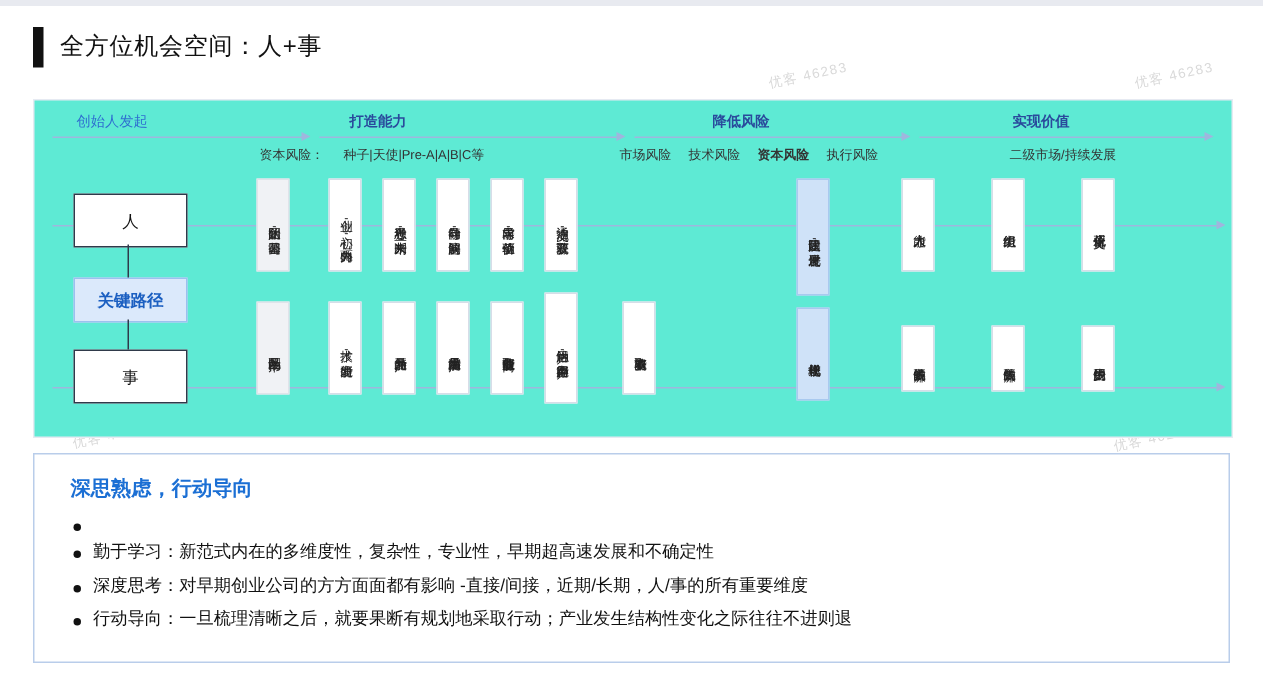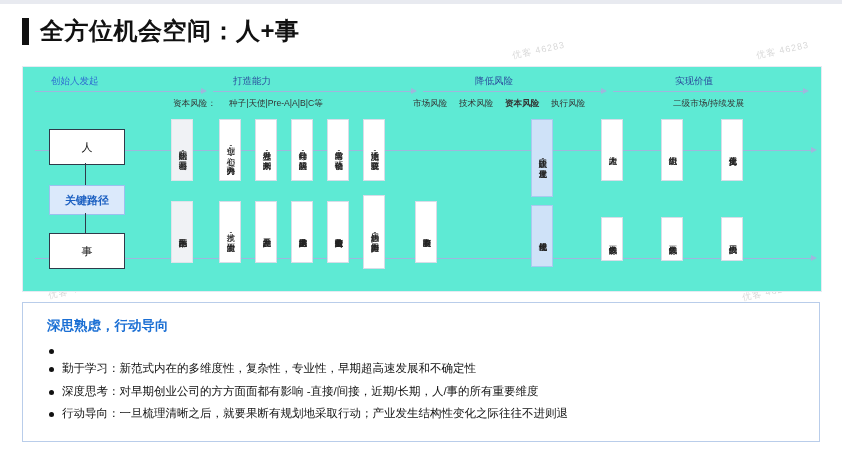--- a/index.html
+++ b/index.html
@@ -37,43 +37,43 @@
     align-items: center;
     height: 30px;
   }
   .title-bar {
     width: 7px;
     height: 27px;
     background: #111111;
     margin-right: 11px;
   }
   .title-text {
-    font-size: 24px;
-    font-weight: bold;
+    font-size: 16px;
+    font-weight: normal;
     letter-spacing: 0.5px;
     color: #111111;
     white-space: nowrap;
   }
   
   .panel {
     position: absolute;
     left: 22px; top: 66px;
     width: 798px;
     height: 224px;
     background: #5eead4;
     border: 1px solid #e6eaf2;
   }
   
   .phase {
     position: absolute;
     font-size: 9.5px;
     color: #2f6fd0;
     white-space: nowrap;
   }
-  .phase.dark { color: #2a4a9c; font-weight: normal;}
+  .phase.dark { color: #2a4a9c; font-weight: bold;}
   
   .hline {
     position: absolute;
     height: 1px;
     background: #9fb6dd;
   }
   .harrow {
     position: absolute;
     width: 0; height: 0;
     border-top: 3.5px solid transparent;

